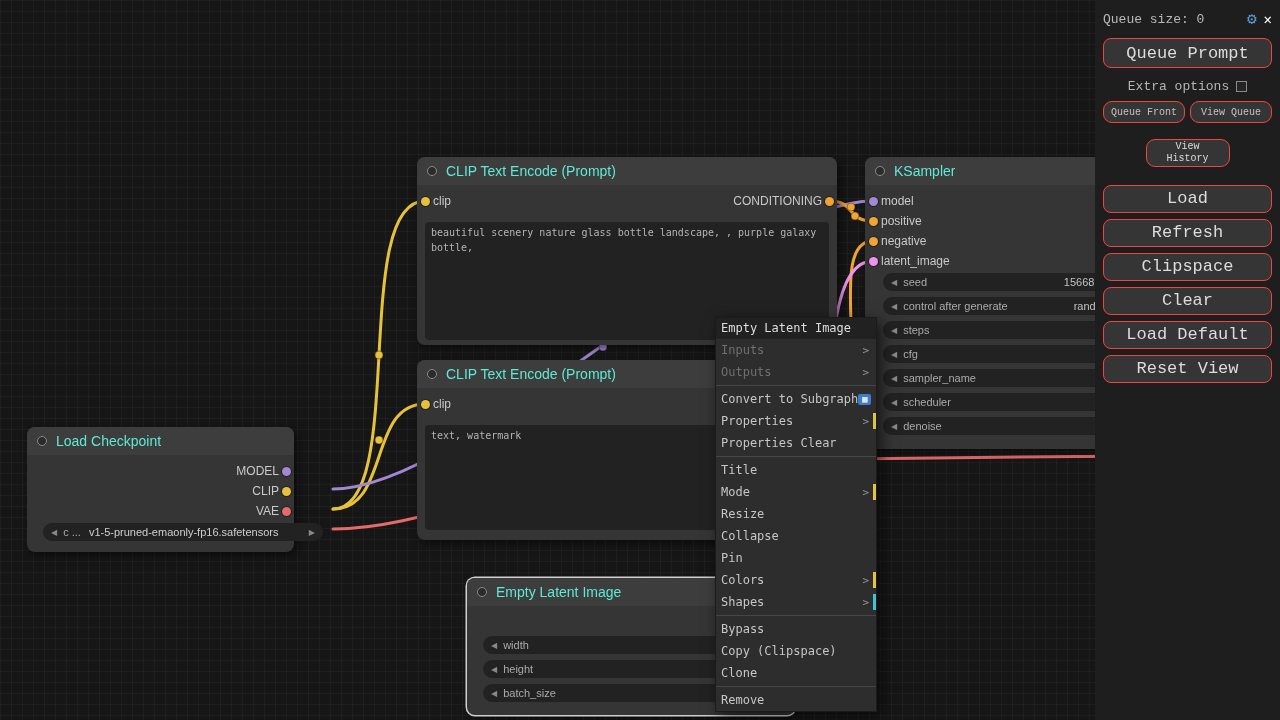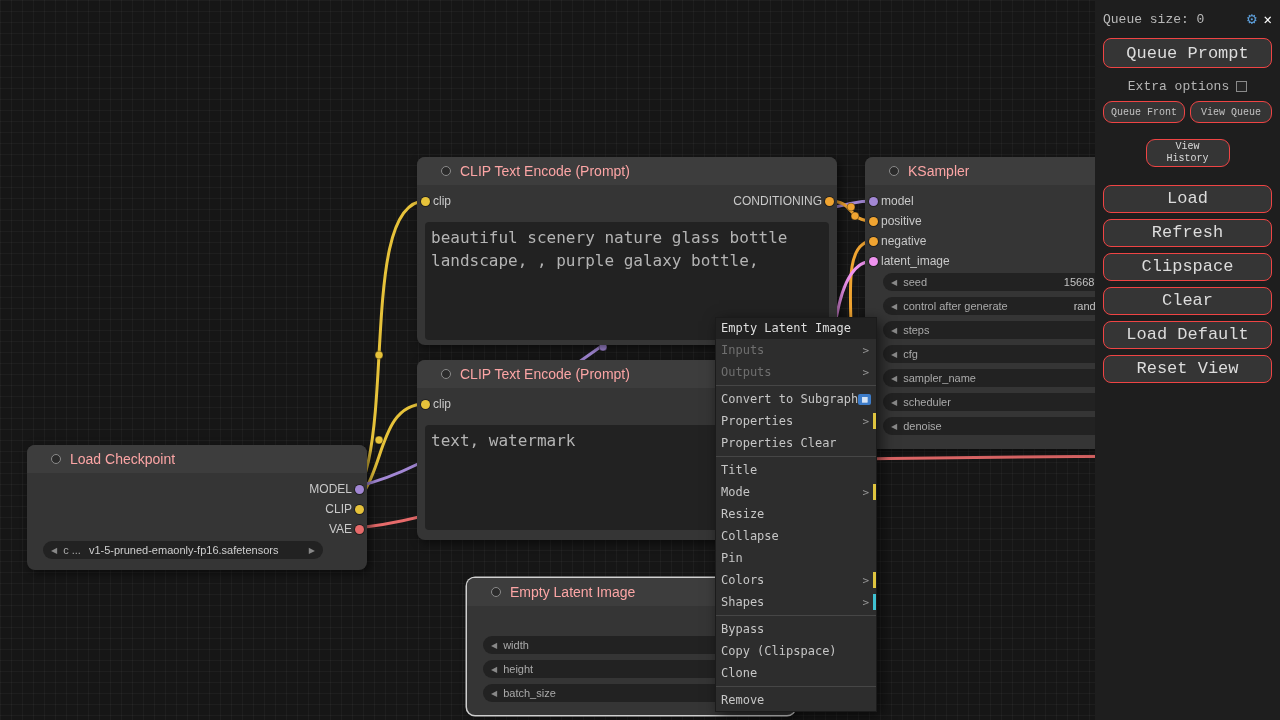--- a/index.html
+++ b/index.html
@@ -11,30 +11,30 @@
                      linear-gradient(90deg,rgba(255,255,255,.035) 1px,transparent 1px);
     background-size:11px 11px}
 
   .wires{position:absolute;left:0;top:0;z-index:1;pointer-events:none}
   .wires path{fill:none;stroke-width:3;stroke-linecap:round}
   .wires circle{stroke:rgba(0,0,0,.35);stroke-width:1}
 
   .node{position:absolute;z-index:2;background:#353535;border-radius:8px;
     box-shadow:3px 3px 10px rgba(0,0,0,.55);color:#ddd}
   .node.selected{box-shadow:0 0 0 1.5px #cfcfcf,3px 3px 10px rgba(0,0,0,.55)}
-  .node-header{height:28px;display:flex;align-items:center;gap:9px;padding:0 24px;
-    background:#3d3d3d;border-radius:8px 8px 0 0;font-size:14px;color:#fca5a5}
+  .node-header{height:28px;display:flex;align-items:center;gap:9px;padding:0 10px;
+    background:#3d3d3d;border-radius:8px 8px 0 0;font-size:14px;color:#5eead4}
   .collapse-dot{width:10px;height:10px;border-radius:50%;border:1.5px solid #8a8a8a;background:#2b2b2b;flex:none}
   .node-title{white-space:nowrap;overflow:hidden}
   .slot{position:absolute;display:flex;align-items:center;gap:3px;height:14px;font-size:12px;color:#c9c9c9;white-space:nowrap}
   .slot.in{left:4px}
   .slot.out{right:3px}
   .dot{width:9px;height:9px;border-radius:50%;flex:none;box-shadow:0 0 0 1px rgba(0,0,0,.35)}
   .node-text{position:absolute;left:8px;background:#222;border-radius:4px;color:#b4b4b4;
-    font-family:"DejaVu Sans Mono",monospace;font-size:16px;line-height:1.45;padding:4px 6px;
+    font-family:"DejaVu Sans Mono",monospace;font-size:10px;line-height:1.45;padding:4px 6px;
     white-space:pre-wrap;word-break:break-word;overflow:hidden}
   .widget{position:absolute;height:18px;background:#222;border-radius:9px;display:flex;align-items:center;
     padding:0 8px;font-size:11px;color:#aaa;gap:6px;overflow:hidden;white-space:nowrap}
   .warrow{color:#888;font-size:8px;flex:none}
   .wlabel{flex:none}
   .wvalue{margin-left:auto;color:#c2c2c2}
   .wvalue-inline{color:#cfcfcf;margin-left:2px}
   .wspacer{flex:1}
 
   .cmenu{position:absolute;left:715px;top:317px;width:162px;z-index:5;background:#2d2d2d;
@@ -167,21 +167,21 @@
     <span class="wlabel">scheduler</span>
     <span class="wvalue"></span>
   </div>
   <div class="widget" style="top:260px;left:18px;width:250px">
     <span class="warrow">◀</span>
     <span class="wlabel">denoise</span>
     <span class="wvalue"></span>
   </div>
 </div>
 
-<div class="node" style="left:27px;top:445px;width:340px;height:125px">
+<div class="node" style="left:27px;top:427px;width:267px;height:125px">
   <div class="node-header">
     <span class="collapse-dot"></span>
     <span class="node-title">Load Checkpoint</span>
   </div>
   <div class="slot out" style="top:37px">
     <span>MODEL</span>
     <span class="dot" style="background: rgb(162, 135, 212);"></span>
   </div>
   <div class="slot out" style="top:57px">
     <span>CLIP</span>

